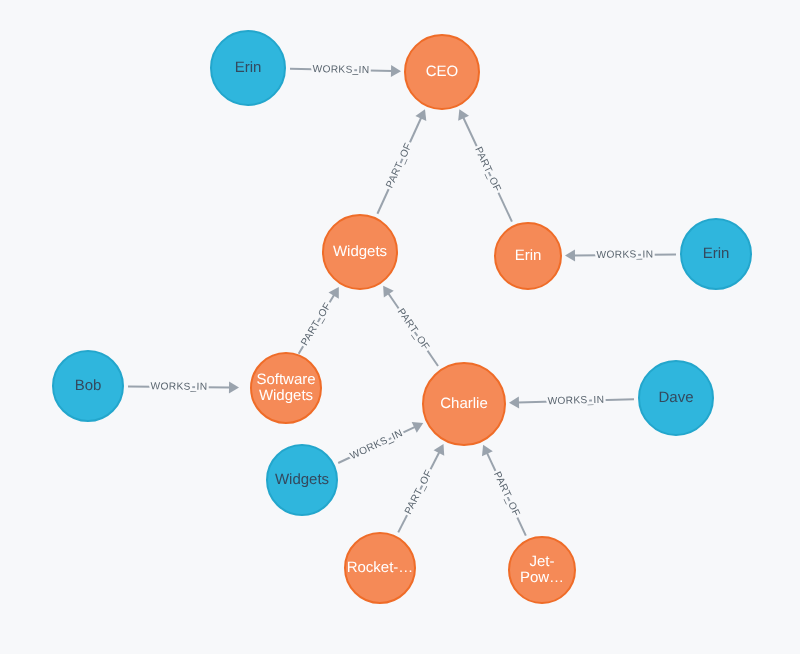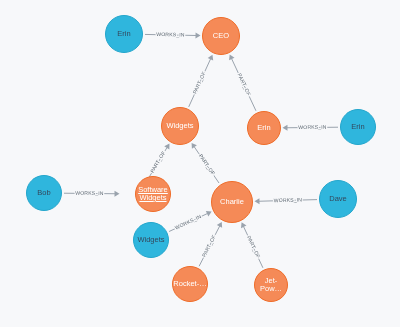--- a/index.html
+++ b/index.html
@@ -128,21 +128,21 @@
         <text x="253.2010872930561" y="247.12026270060653" class="edge-label" text-anchor="middle" dominant-baseline="middle" transform="rotate(64.83,253.2010872930561,247.12026270060653)">PART_OF</text>
       </g>
     </svg>
   <div id="node-layer">
       <div class="node person" style="left: 105px; top: 15px; width: 38px; height: 38px;"><span class="node-label">Erin</span></div>
       <div class="node unit" style="left: 202px; top: 17px; width: 38px; height: 38px;"><span class="node-label">CEO</span></div>
       <div class="node unit" style="left: 161px; top: 107px; width: 38px; height: 38px;"><span class="node-label">Widgets</span></div>
       <div class="node unit" style="left: 247px; top: 111px; width: 34px; height: 34px;"><span class="node-label">Erin</span></div>
       <div class="node person" style="left: 340px; top: 109px; width: 36px; height: 36px;"><span class="node-label">Erin</span></div>
       <div class="node person" style="left: 26px; top: 175px; width: 36px; height: 36px; text-align: right;"><span class="node-label">Bob</span></div>
-      <div class="node unit" style="left: 135px; top: 176px; width: 36px; height: 36px; text-decoration: underline;"><span class="node-label">Software
+      <div class="node unit" style="left: 125px; top: 176px; width: 36px; height: 36px;"><span class="node-label">Software
 Widgets</span></div>
       <div class="node unit" style="left: 211px; top: 181px; width: 42px; height: 42px;"><span class="node-label">Charlie</span></div>
       <div class="node person" style="left: 319px; top: 180px; width: 38px; height: 38px;"><span class="node-label">Dave</span></div>
       <div class="node person" style="left: 133px; top: 222px; width: 36px; height: 36px;"><span class="node-label">Widgets</span></div>
       <div class="node unit" style="left: 172px; top: 266px; width: 36px; height: 36px;"><span class="node-label">Rocket-…</span></div>
       <div class="node unit" style="left: 254px; top: 268px; width: 34px; height: 34px;"><span class="node-label">Jet-Pow…</span></div>
     </div>
 </div>
 
 </body></html>

